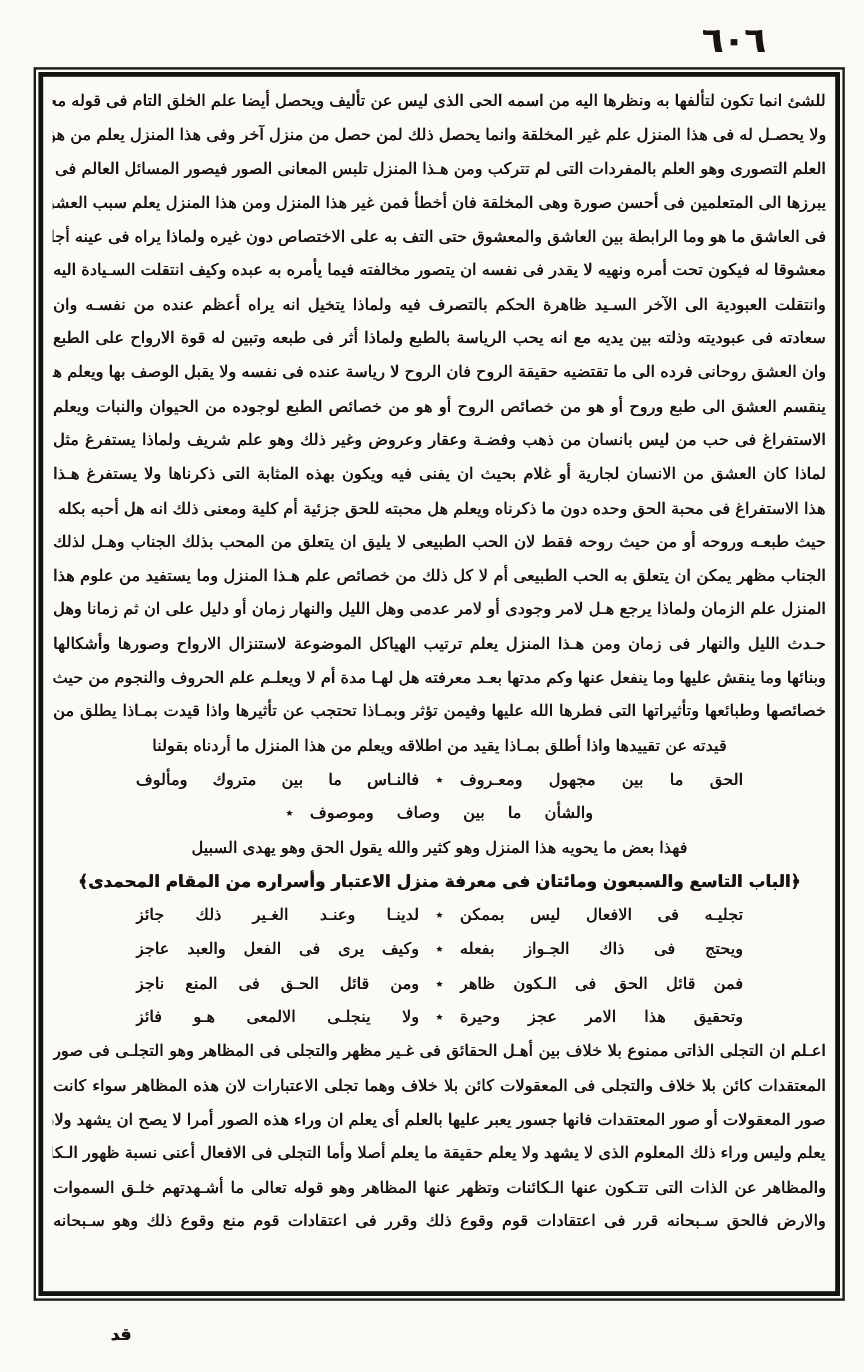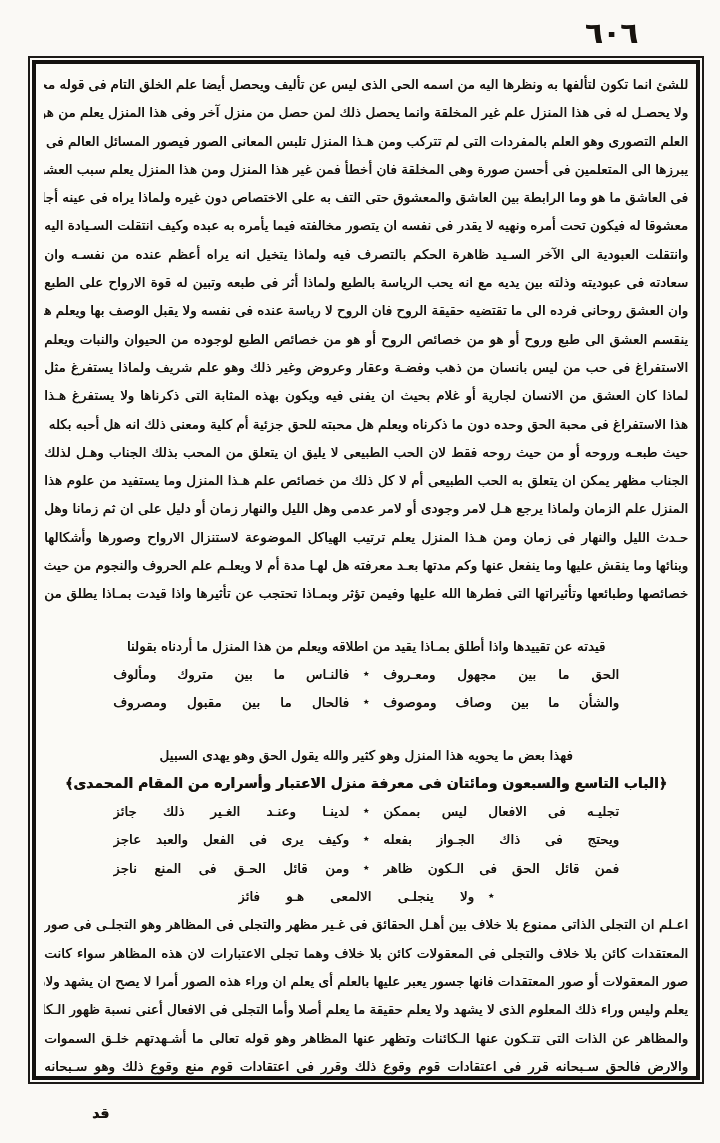--- a/index.html
+++ b/index.html
@@ -38,21 +38,20 @@
     height:28.3px;
     overflow:hidden;
     text-align:justify;
     text-align-last:justify;
     white-space:nowrap;
     text-shadow:0.5px 0 0 currentColor;
   }
   .tl.center{
     text-align:center;
     text-align-last:center;
-    margin-top:24px;
   }
   .verse{
     display:flex;justify-content:center;align-items:baseline;
     gap:14px;height:28.3px;line-height:28.3px;
     text-shadow:0.5px 0 0 currentColor;
   }
   .verse .hemi{
     width:236px;font-size:13.5px;overflow:hidden;
     text-align:justify;text-align-last:justify;white-space:nowrap;
   }
@@ -100,21 +99,20 @@
     <div class="tl center">قيدته عن تقييدها واذا أطلق بمـاذا يقيد من اطلاقه ويعلم من هذا المنزل ما أردناه بقولنا</div>
 
     <div class="verse">
       <span class="hemi">الحق ما بين مجهول ومعـروف</span>
       <span class="star">٭</span>
       <span class="hemi">فالنـاس ما بين متروك ومألوف</span>
     </div>
     <div class="verse">
       <span class="hemi">والشأن ما بين وصاف وموصوف</span>
       <span class="star">٭</span>
-      <span class="hemi">فالحال ما بين مقبول ومصروف</span>
     </div>
 
     <div class="tl center">فهذا بعض ما يحويه هذا المنزل وهو كثير والله يقول الحق وهو يهدى السبيل</div>
 
     <div class="heading">﴿الباب التاسع والسبعون ومائتان فى معرفة منزل الاعتبار وأسراره من المقام المحمدى﴾</div>
 
     <div class="verse">
       <span class="hemi">تجليـه فى الافعال ليس بممكن</span>
       <span class="star">٭</span>
       <span class="hemi">لدينـا وعنـد الغـير ذلك جائز</span>
@@ -123,20 +121,21 @@
       <span class="hemi">ويحتج فى ذاك الجـواز بفعله</span>
       <span class="star">٭</span>
       <span class="hemi">وكيف يرى فى الفعل والعبد عاجز</span>
     </div>
     <div class="verse">
       <span class="hemi">فمن قائل الحق فى الـكون ظاهر</span>
       <span class="star">٭</span>
       <span class="hemi">ومن قائل الحـق فى المنع ناجز</span>
     </div>
     <div class="verse">
+      <span class="hemi">وتحقيق هذا الامر عجز وحيرة</span>
       <span class="star">٭</span>
       <span class="hemi">ولا ينجلـى الالمعى هـو فائز</span>
     </div>
 
     <div class="tl">اعـلم ان التجلى الذاتى ممنوع بلا خلاف بين أهـل الحقائق فى غـير مظهر والتجلى فى المظاهر وهو التجلـى فى صور</div>
     <div class="tl">المعتقدات كائن بلا خلاف والتجلى فى المعقولات كائن بلا خلاف وهما تجلى الاعتبارات لان هذه المظاهر سواء كانت</div>
     <div class="tl">صور المعقولات أو صور المعتقدات فانها جسور يعبر عليها بالعلم أى يعلم ان وراء هذه الصور أمرا لا يصح ان يشهد ولان</div>
     <div class="tl">يعلم وليس وراء ذلك المعلوم الذى لا يشهد ولا يعلم حقيقة ما يعلم أصلا وأما التجلى فى الافعال أعنى نسبة ظهور الـكائنات</div>
     <div class="tl">والمظاهر عن الذات التى تتـكون عنها الـكائنات وتظهر عنها المظاهر وهو قوله تعالى ما أشـهدتهم خلـق السموات</div>
     <div class="tl">والارض فالحق سـبحانه قرر فى اعتقادات قوم وقوع ذلك وقرر فى اعتقادات قوم منع وقوع ذلك وهو سـبحانه</div>

